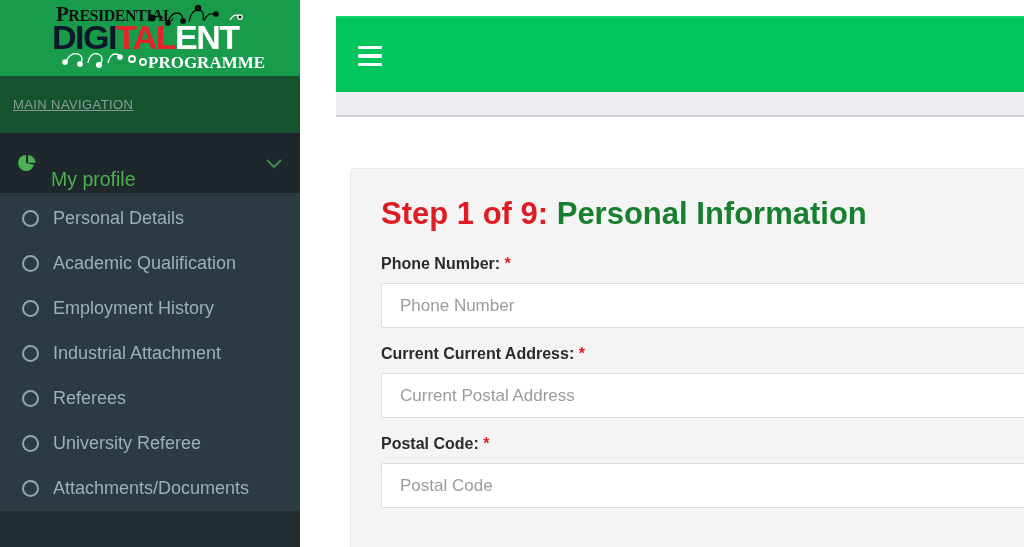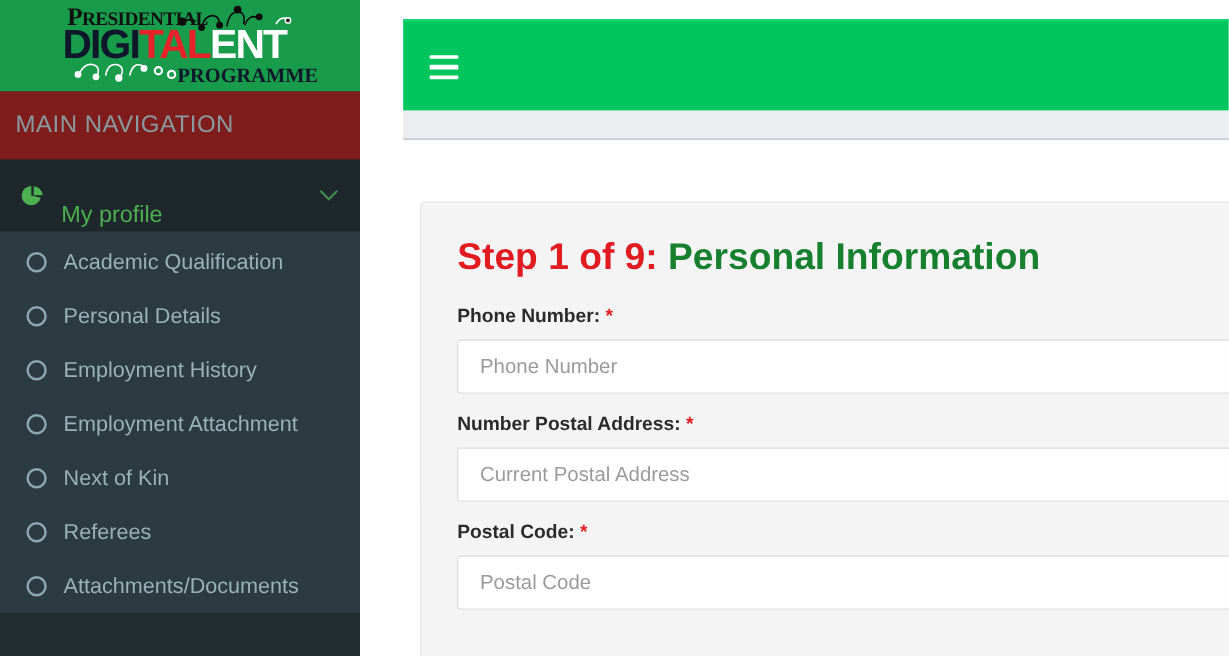--- a/index.html
+++ b/index.html
@@ -53,34 +53,35 @@
   }
   .logo-line2 .seg-dark { color: #0f172a; }
   .logo-line2 .seg-red  { color: #e8222a; }
   .logo-line2 .seg-white{ color: #ffffff; }
   .logo-line3 {
     position: absolute; left: 104px; top: 52px;
     font-family: "Liberation Serif", serif;
     font-weight: bold;
     font-size: 17px;
     letter-spacing: 0px;
-    color: #0f172a;
+    color: #ffffff;
     line-height: 1;
     z-index: 3;
   }
   .deco-svg { position: absolute; left: 0; top: 0; width: 232px; height: 72px; z-index: 2; pointer-events: none; }
 
   .nav-header {
     height: 57px;
-    background: #7f1d1d;
+    background: #14532d;
     display: flex; align-items: center;
     padding-left: 13px;
     color: #8a9a9e;
-    font-size: 20px;
+    font-size: 13px;
     letter-spacing: 0.4px;
+    text-decoration: underline;
   }
 
   .nav-parent {
     height: 60px;
     background: #1e282c;
     display: flex; align-items: center;
     padding-left: 12px; padding-right: 18px;
     border-left: 3px solid transparent;
   }
   .nav-parent .pie-icon { width: 24px; height: 22px; flex: 0 0 24px; margin-right: 12px; }
@@ -250,41 +251,41 @@
       <span class="chev">
         <svg viewBox="0 0 16 10" width="16" height="10">
           <polyline points="1,1 8,8 15,1" fill="none" stroke="#3f8f4e" stroke-width="1.8"></polyline>
         </svg>
       </span>
     </div>
 
     <div class="submenu">
       <div class="sub-item">
         <span class="circle-icon"></span>
+        <span class="sub-label">Personal Details</span>
+      </div>
+      <div class="sub-item">
+        <span class="circle-icon"></span>
         <span class="sub-label">Academic Qualification</span>
       </div>
       <div class="sub-item">
         <span class="circle-icon"></span>
-        <span class="sub-label">Personal Details</span>
-      </div>
-      <div class="sub-item">
-        <span class="circle-icon"></span>
         <span class="sub-label">Employment History</span>
       </div>
       <div class="sub-item">
         <span class="circle-icon"></span>
-        <span class="sub-label">Employment Attachment</span>
-      </div>
-      <div class="sub-item">
-        <span class="circle-icon"></span>
-        <span class="sub-label">Next of Kin</span>
+        <span class="sub-label">Industrial Attachment</span>
       </div>
       <div class="sub-item">
         <span class="circle-icon"></span>
         <span class="sub-label">Referees</span>
+      </div>
+      <div class="sub-item">
+        <span class="circle-icon"></span>
+        <span class="sub-label">University Referee</span>
       </div>
       <div class="sub-item">
         <span class="circle-icon"></span>
         <span class="sub-label">Attachments/Documents</span>
       </div>
     </div>
   </aside>
 
   <section class="main">
 
@@ -304,21 +305,21 @@
         <h1 class="step-title">
           <span class="step-part">Step 1 of 9:</span><span class="title-part"> Personal Information</span>
         </h1>
 
         <div class="form-group">
           <label class="form-label"><span>Phone Number:</span> <span class="req">*</span></label>
           <input class="form-input" type="text" placeholder="Phone Number" style="">
         </div>
 
         <div class="form-group">
-          <label class="form-label"><span>Number Postal Address:</span> <span class="req">*</span></label>
+          <label class="form-label"><span>Current Current Address:</span> <span class="req">*</span></label>
           <input class="form-input" type="text" placeholder="Current Postal Address" style="">
         </div>
 
         <div class="form-group">
           <label class="form-label"><span>Postal Code:</span> <span class="req">*</span></label>
           <input class="form-input" type="text" placeholder="Postal Code" style="">
         </div>
 
       </div>
     </div>

